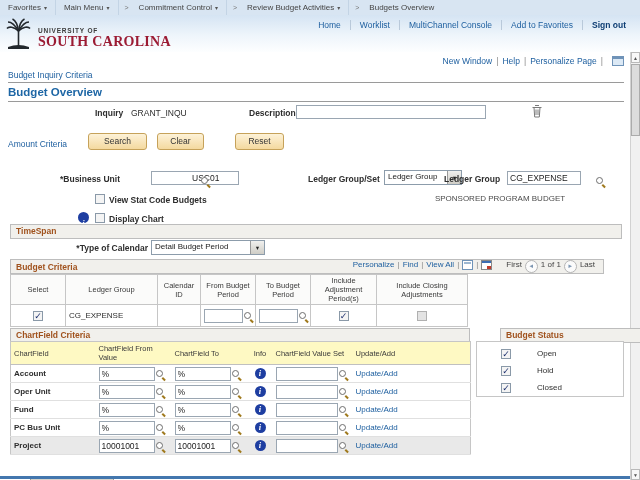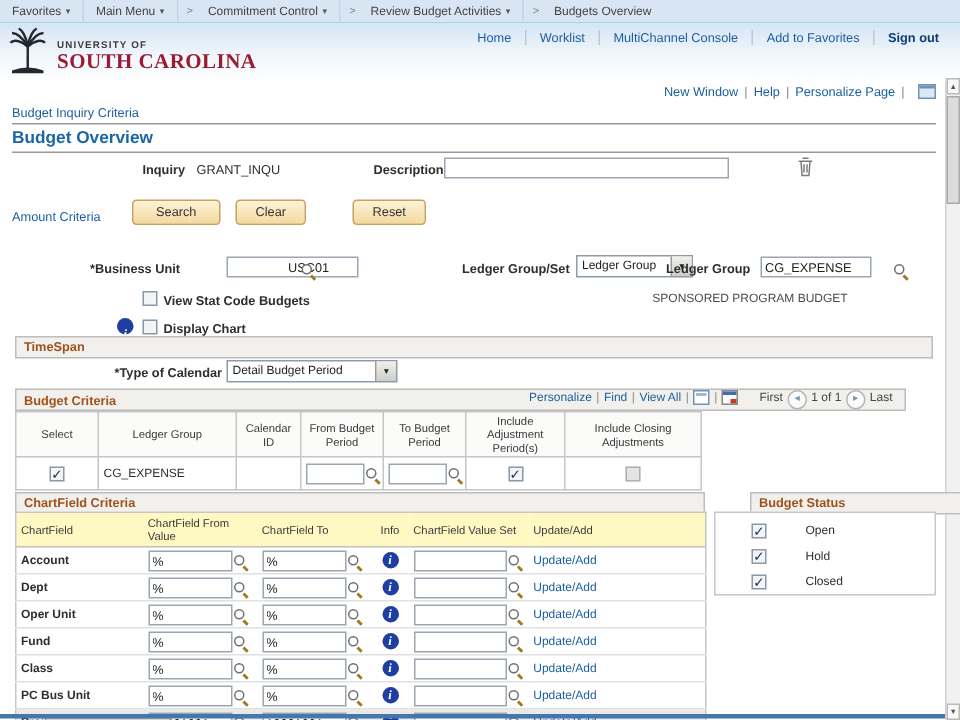--- a/index.html
+++ b/index.html
@@ -318,45 +318,29 @@
     </tr>
     <tr>
       <td class="rowname">Account</td>
       <td style="white-space:nowrap;"><input class="txt" style="width: 50px;" value="%"><span class="lookup"></span></td>
       <td style="white-space:nowrap;"><input class="txt" style="width: 50px;" value="%"><span class="lookup"></span></td>
       <td style="text-align:center;"><span class="info"></span></td>
       <td style="white-space:nowrap;"><input class="txt" style="width: 56px;" value=""><span class="lookup"></span></td>
       <td><a class="ua">Update/Add</a></td>
     </tr>
     <tr>
-      <td class="rowname">Dept</td>
-      <td style="white-space:nowrap;"><input class="txt" style="width: 50px;" value="%"><span class="lookup"></span></td>
-      <td style="white-space:nowrap;"><input class="txt" style="width: 50px;" value="%"><span class="lookup"></span></td>
-      <td style="text-align:center;"><span class="info"></span></td>
-      <td style="white-space:nowrap;"><input class="txt" style="width: 56px;" value=""><span class="lookup"></span></td>
-      <td><a class="ua">Update/Add</a></td>
-    </tr>
-    <tr>
       <td class="rowname">Oper Unit</td>
       <td style="white-space:nowrap;"><input class="txt" style="width: 50px;" value="%"><span class="lookup"></span></td>
       <td style="white-space:nowrap;"><input class="txt" style="width: 50px;" value="%"><span class="lookup"></span></td>
       <td style="text-align:center;"><span class="info"></span></td>
       <td style="white-space:nowrap;"><input class="txt" style="width: 56px;" value=""><span class="lookup"></span></td>
       <td><a class="ua">Update/Add</a></td>
     </tr>
     <tr>
       <td class="rowname">Fund</td>
-      <td style="white-space:nowrap;"><input class="txt" style="width: 50px;" value="%"><span class="lookup"></span></td>
-      <td style="white-space:nowrap;"><input class="txt" style="width: 50px;" value="%"><span class="lookup"></span></td>
-      <td style="text-align:center;"><span class="info"></span></td>
-      <td style="white-space:nowrap;"><input class="txt" style="width: 56px;" value=""><span class="lookup"></span></td>
-      <td><a class="ua">Update/Add</a></td>
-    </tr>
-    <tr>
-      <td class="rowname">Class</td>
       <td style="white-space:nowrap;"><input class="txt" style="width: 50px;" value="%"><span class="lookup"></span></td>
       <td style="white-space:nowrap;"><input class="txt" style="width: 50px;" value="%"><span class="lookup"></span></td>
       <td style="text-align:center;"><span class="info"></span></td>
       <td style="white-space:nowrap;"><input class="txt" style="width: 56px;" value=""><span class="lookup"></span></td>
       <td><a class="ua">Update/Add</a></td>
     </tr>
     <tr>
       <td class="rowname">PC Bus Unit</td>
       <td style="white-space:nowrap;"><input class="txt" style="width: 50px;" value="%"><span class="lookup"></span></td>
       <td style="white-space:nowrap;"><input class="txt" style="width: 50px;" value="%"><span class="lookup"></span></td>

